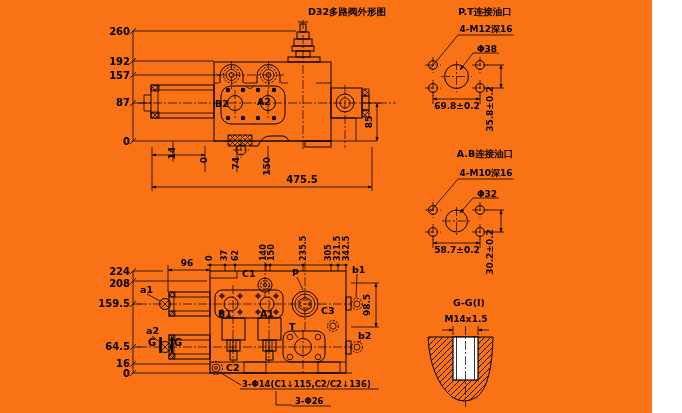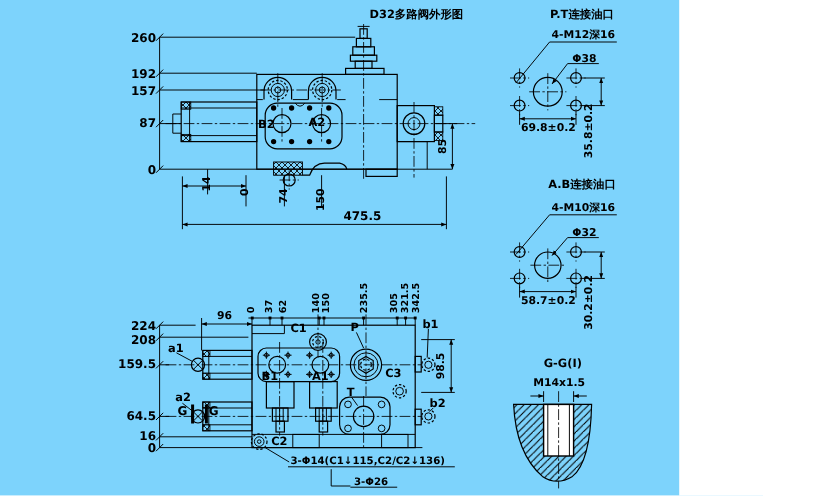--- a/index.html
+++ b/index.html
@@ -1,16 +1,16 @@
 <!DOCTYPE html>
 <html><head>
 <meta charset="utf-8">
 <style>
   html,body{margin:0;padding:0;background:#fff;}
-  #wrap{width:566px;height:413px;position:relative;background:#7dd3fc;}
+  #wrap{width:652px;height:413px;position:relative;background:#f97316;}
   svg text{fill:#000;font-family:"DejaVu Sans",sans-serif;font-weight:bold;}
   .dim{font-size:9px;}
   .odim{font-size:8px;}
   .big{font-size:10px;}
   .port{font-size:9.5px;}
   .ttl{font-size:9.5px;}
   .note{font-size:8.5px;}
   .ln{stroke:#000;stroke-width:1;fill:none;}
   .tn{stroke:#000;stroke-width:0.8;fill:none;}
   .cl{stroke:#000;stroke-width:0.7;fill:none;stroke-dasharray:9 2 2 2;}

